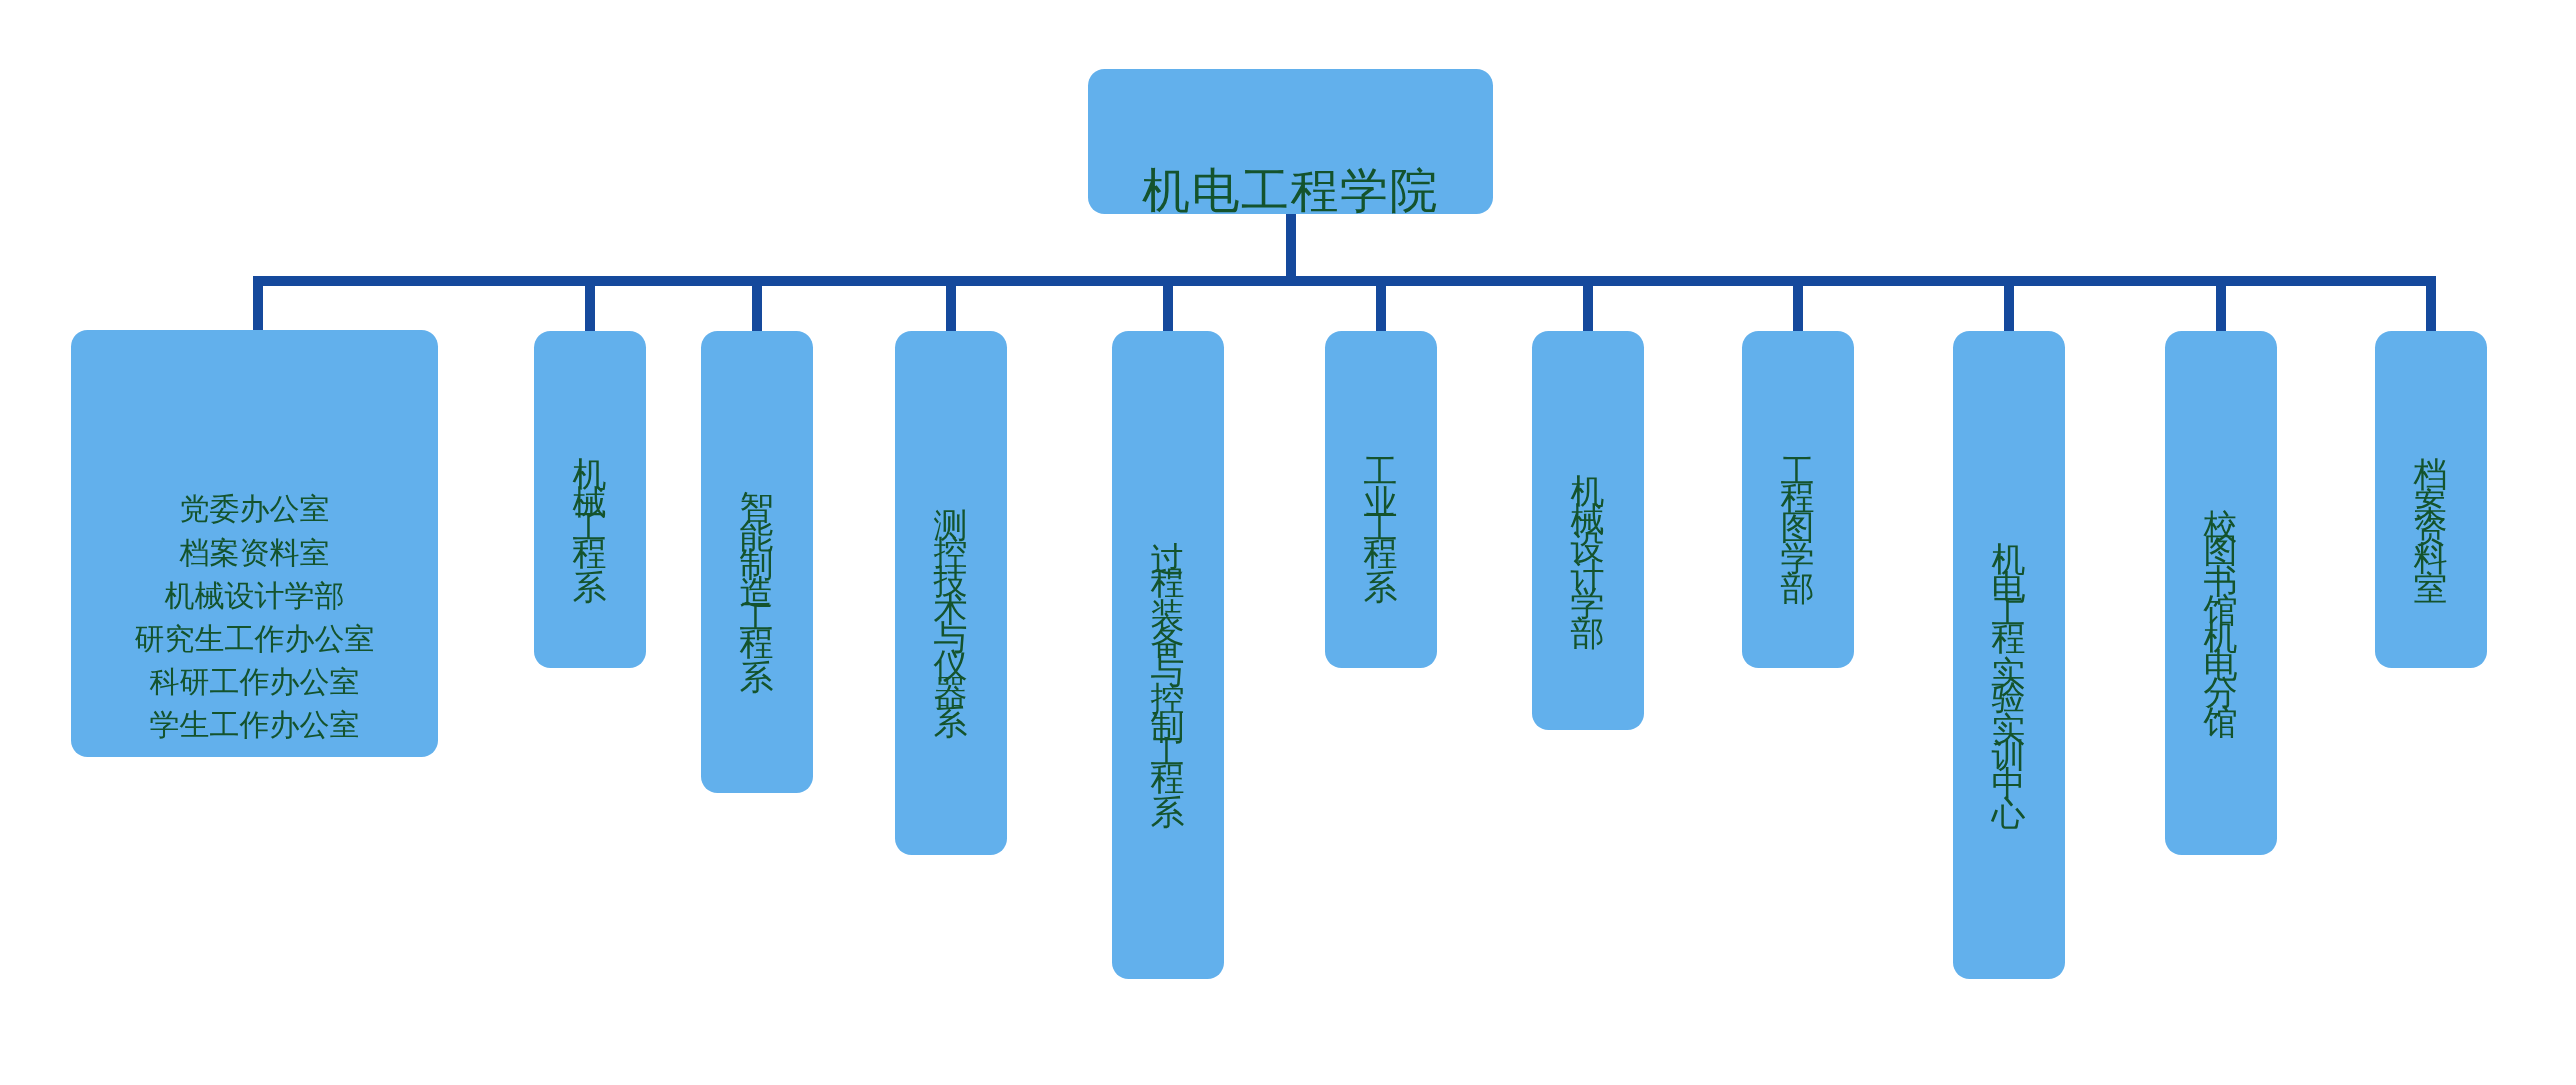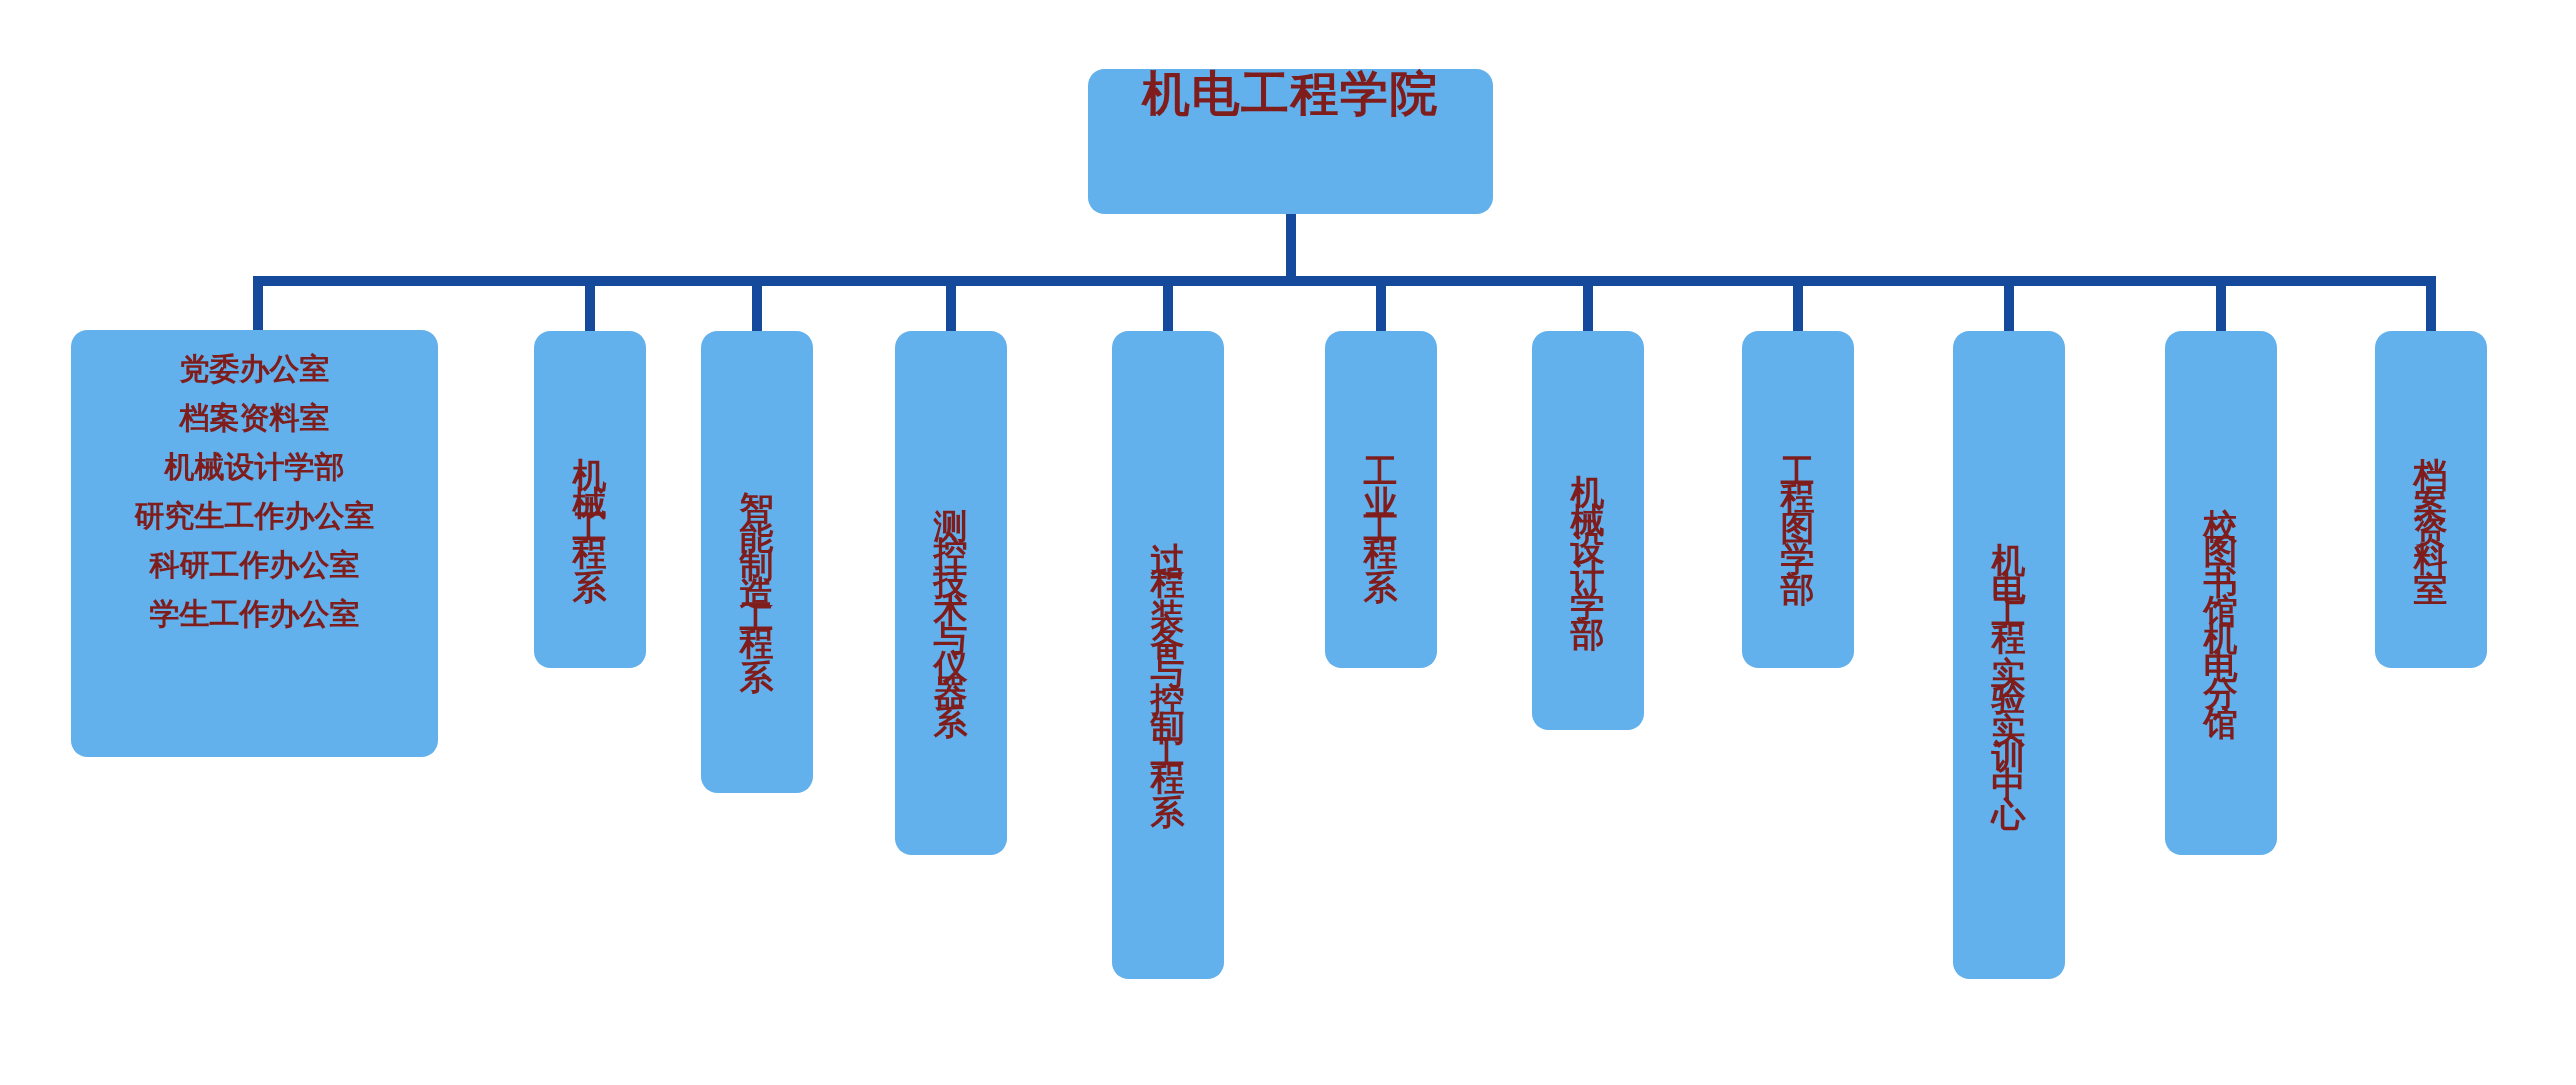--- a/index.html
+++ b/index.html
@@ -44,25 +44,25 @@
     top: 276px;
     width: 9.7px;
     background: #15499c;
   }
 
   
   .node {
     position: absolute;
     background: #62b0ec;
     border-radius: 16.5px;
-    color: #7f1d1d;
-    font-weight: bold;
+    color: #14532d;
+    font-weight: normal;
     box-sizing: border-box;
     display: flex;
-    align-items: flex-start;
+    align-items: flex-end;
     justify-content: center;
     text-align: center;
   }
 
   .node-root {
     left: 1088px;
     top: 69px;
     width: 405px;
     height: 145px;
     font-size: 48px;
@@ -85,21 +85,20 @@
   .node-offices .lines {
     display: flex;
     flex-direction: column;
     justify-content: center;
     gap: 0px;
     width: 100%;
   }
   .node-offices .line {
     line-height: 1.44;
     white-space: nowrap;
-    margin-top: 6px;
   }
 
   
   .node-vert {
     font-size: 34px;
     padding: 16.5px 0;
   }
   .node-vert .node-label {
     writing-mode: vertical-rl;
     text-orientation: upright;

